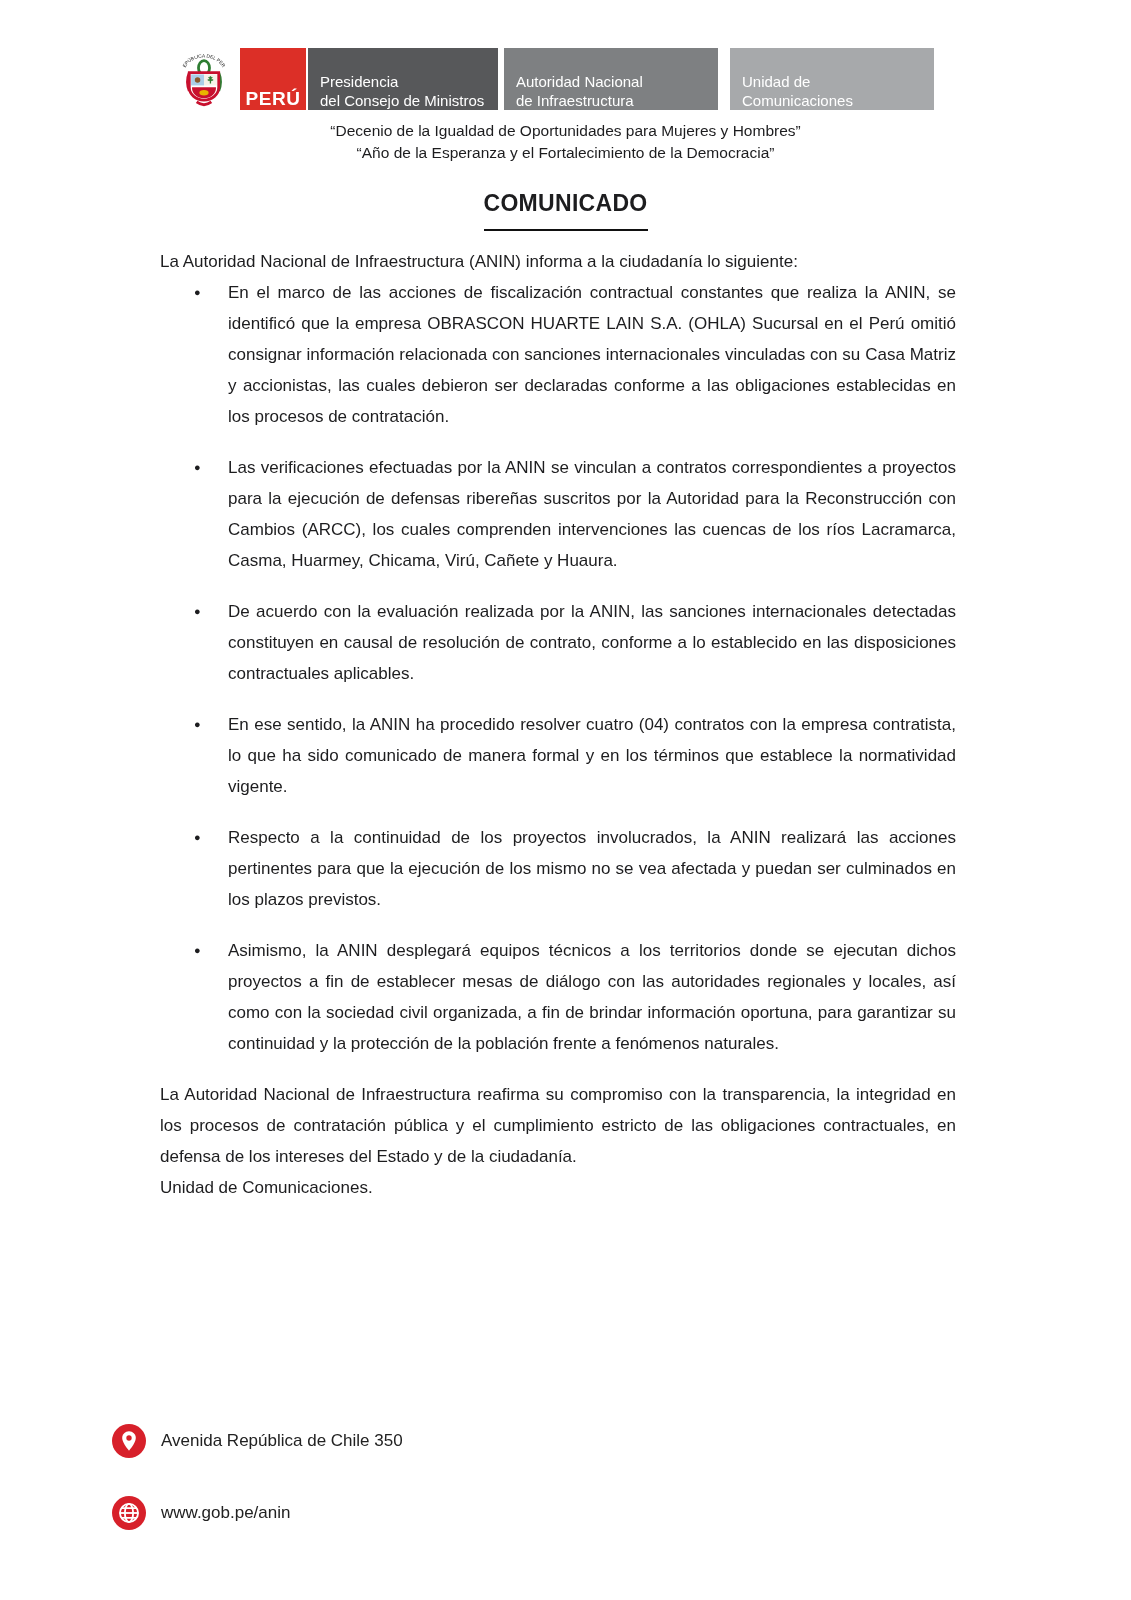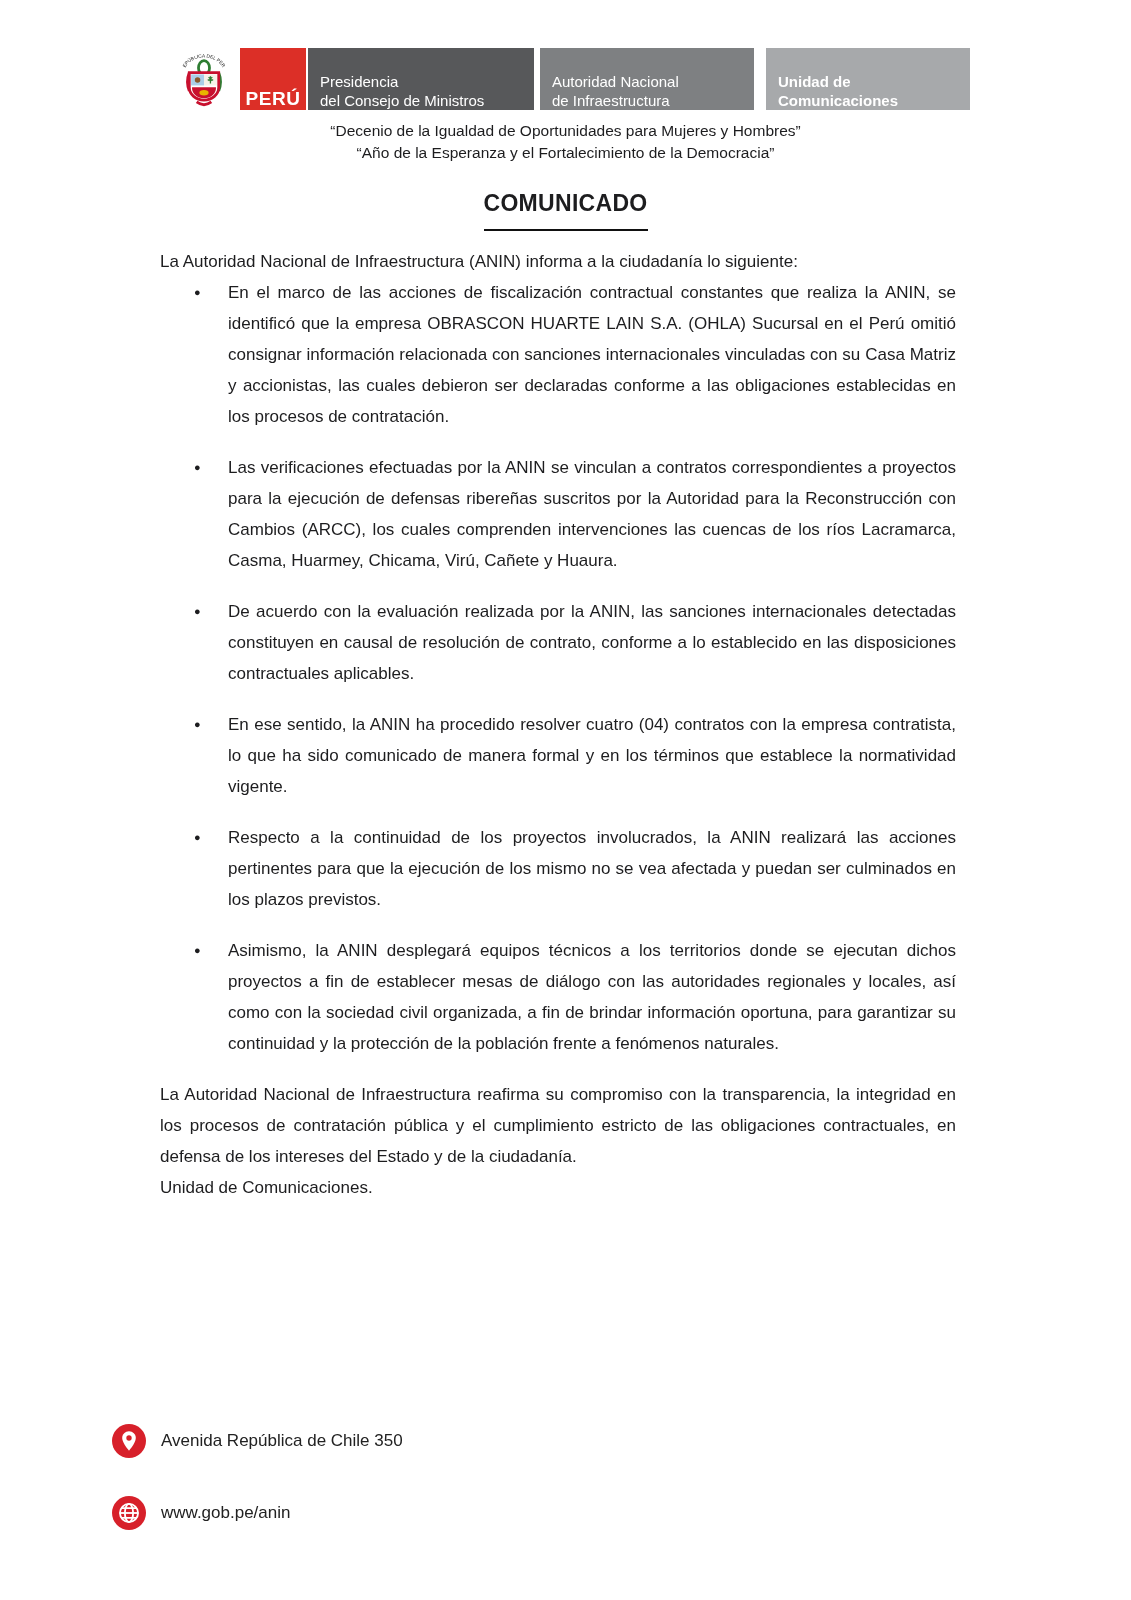--- a/index.html
+++ b/index.html
@@ -34,23 +34,23 @@
   }
   .hbox.red {
     width: 66px;
     background: #dc2f27;
     align-items: center;
     font-size: 19px;
     font-weight: bold;
     letter-spacing: 0.5px;
   }
   .hbox.gray { padding-left: 12px; font-size: 15px; }
-  .hbox.g1 { width: 226px; background: #57585a; margin-left: 2px; }
+  .hbox.g1 { width: 190px; background: #57585a; margin-left: 2px; }
   .hbox.g2 { width: 214px; background: #7e8082; margin-left: 6px; }
-  .hbox.g3 { width: 204px; background: #a7a9ab; margin-left: 12px; font-weight: bold; }
+  .hbox.g3 { width: 204px; background: #a7a9ab; margin-left: 12px; }
 
   
   .quotes {
     position: absolute;
     top: 120px;
     left: 0;
     width: 1131px;
     text-align: center;
     font-size: 15.5px;
     line-height: 22px;

